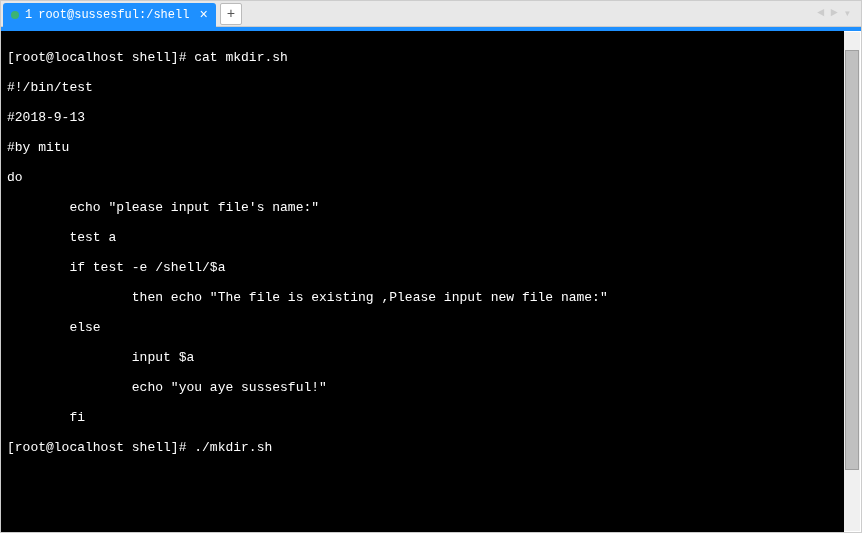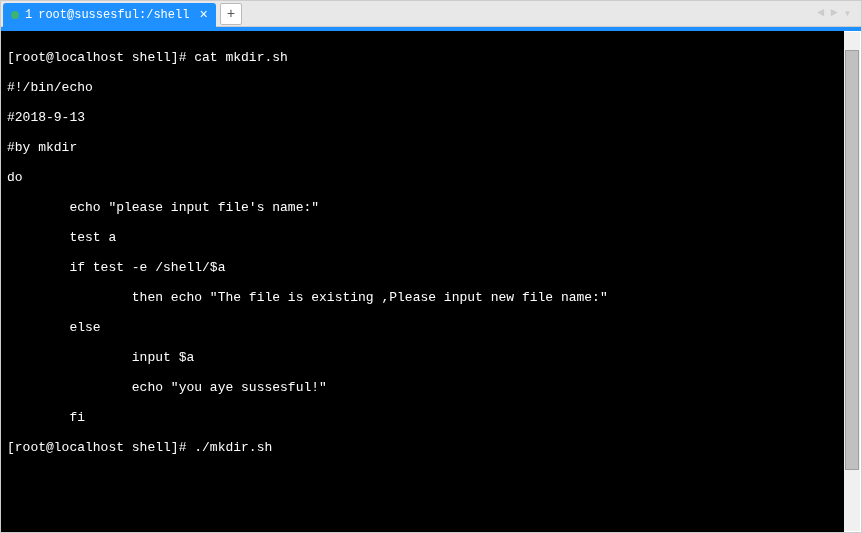--- a/index.html
+++ b/index.html
@@ -119,23 +119,23 @@
     <div class="tab-add">+</div>
     <div class="nav-arrows">
       <span>◄</span>
       <span>►</span>
       <span>▾</span>
     </div>
   </div>
   <div class="blue-strip"></div>
   <div class="terminal">
 <span class="line"><span>[root@localhost shell]# </span><span>cat mkdir.sh</span></span>
-<span class="line">#!/bin/echo</span>
+<span class="line">#!/bin/test</span>
 <span class="line">#2018-9-13</span>
-<span class="line">#by mkdir</span>
+<span class="line">#by mitu</span>
 <span class="line">do</span>
 <span class="line">        echo "please input file's name:"</span>
 <span class="line">        test a</span>
 <span class="line">        if test -e /shell/$a</span>
 <span class="line">                then echo "The file is existing ,Please input new file name:"</span>
 <span class="line">        else</span>
 <span class="line">                input $a</span>
 <span class="line">                echo "you aye sussesful!"</span>
 <span class="line">        fi</span>
 <span class="line"><span>[root@localhost shell]# </span><span>./mkdir.sh</span></span>

